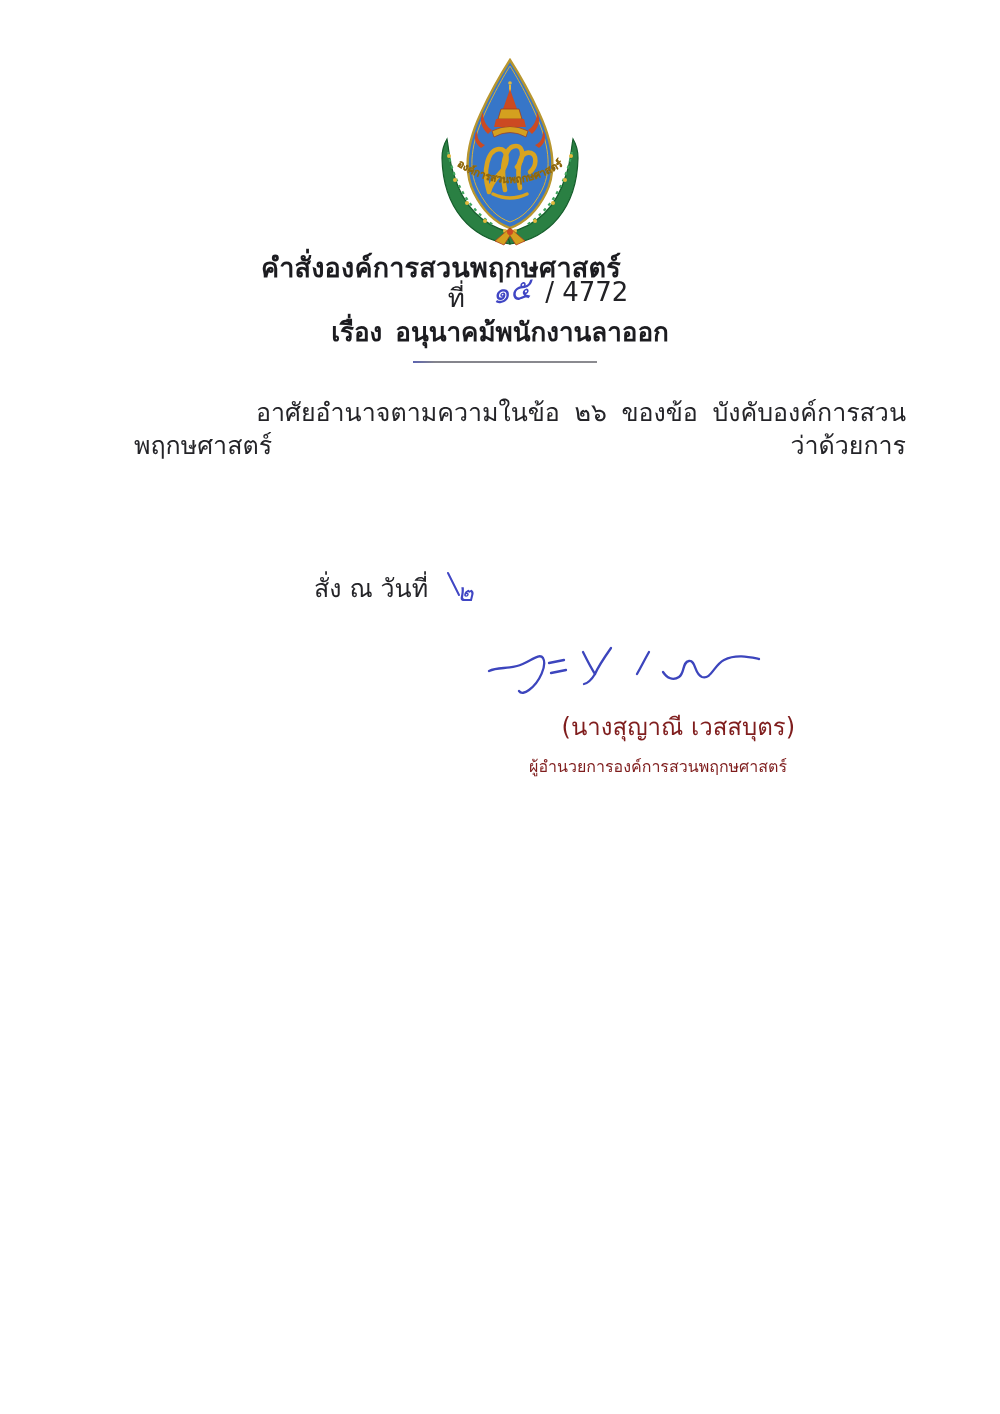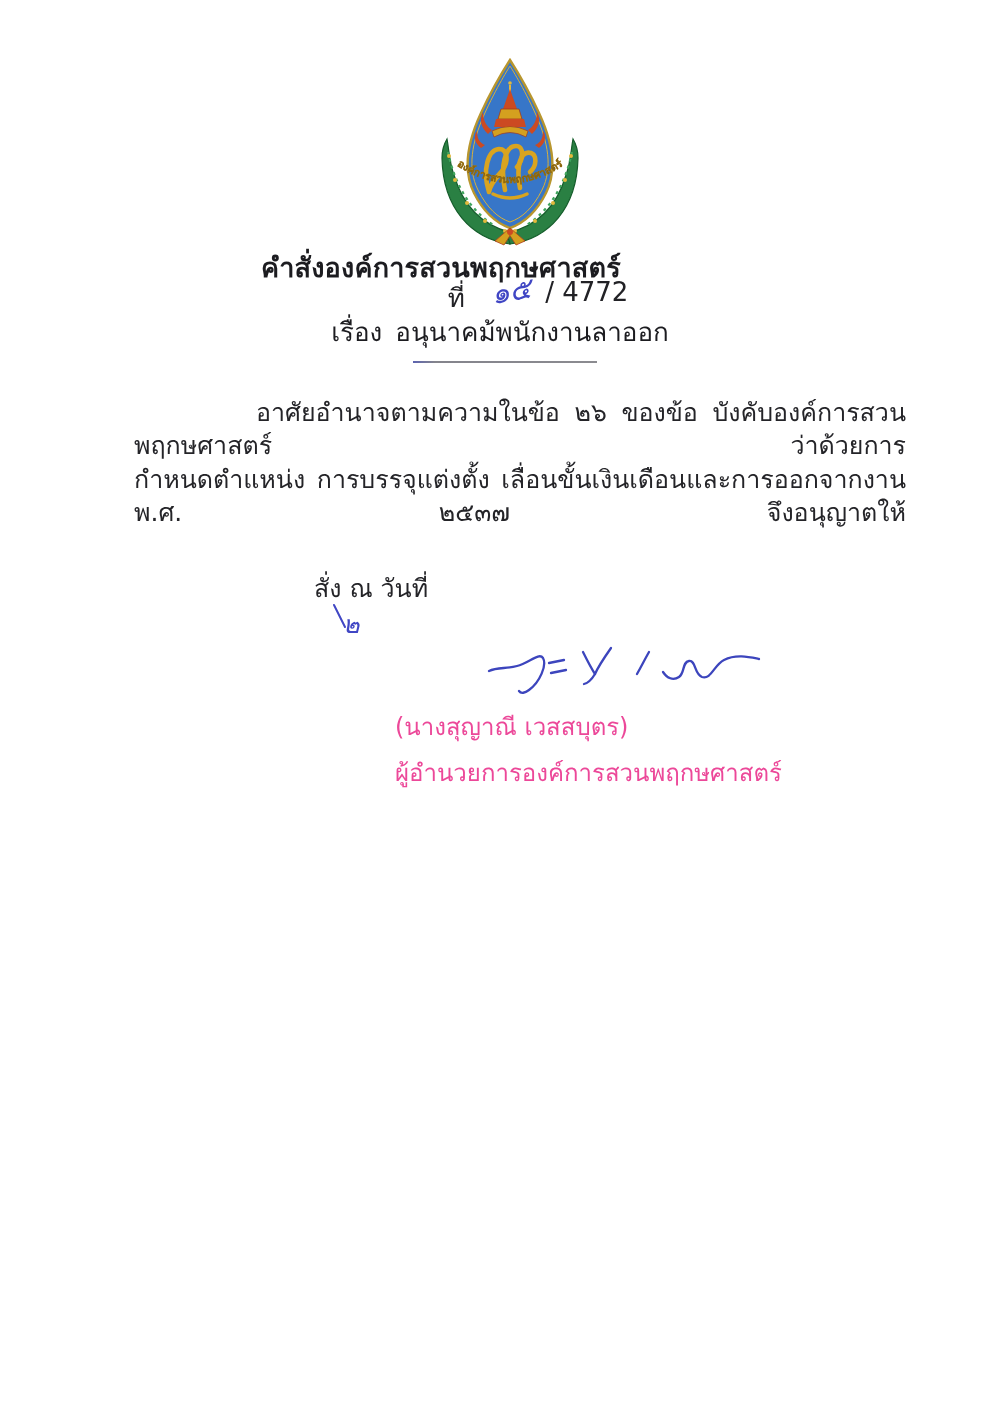--- a/index.html
+++ b/index.html
@@ -14,37 +14,37 @@
   
   .title-line1{left:0;top:246px;width:882px;text-align:center;
     font-size:27px;font-weight:700;color:#1c1c20;letter-spacing:.2px;}
   .title-line2{left:0;top:277px;width:1000px;display:flex;justify-content:center;
     align-items:flex-start;font-size:26px;color:#222226;transform:translateX(38px);}
   .title-line2 .gap1{width:26px;}
   .title-line2 .gap2{width:14px;}
   .hand{color:#4046c4;font-style:italic;
     font-size:29px;display:inline-block;transform:rotate(-10deg);line-height:1;}
   .title-line3{left:0;top:311px;width:1000px;display:flex;justify-content:center;
-    gap:13px;font-size:26px;font-weight:400;color:#1c1c20;}
+    gap:13px;font-size:26px;font-weight:700;color:#1c1c20;}
   .divider{left:413px;top:361px;width:184px;height:2px;
     background:linear-gradient(to right,#5c63b0 0%,#84848c 12%,#8b8b90 100%);}
   
   .para{left:134px;top:396px;width:772px;font-size:25px;line-height:33.4px;color:#242428;}
   .para .ln{white-space:nowrap;}
   .para .just{white-space:normal;text-align:justify;text-align-last:justify;}
   .para .indent{text-indent:122px;}
   
-  .order-row{left:314px;top:568px;display:flex;align-items:flex-start;
-    font-size:25px;color:#242428;flex-direction:column;}
+  .order-row{left:314px;top:568px;display:flex;align-items:flex-end;
+    font-size:25px;color:#242428;}
   .day-mark{width:34px;height:38px;margin:-6px 26px 0 16px;}
   
   .sig{left:483px;top:643px;width:284px;height:64px;}
-  .sign-block{left:395px;top:707px;width:400px;text-align:left;color:#ec4899;}
+  .sign-block{left:395px;top:707px;width:400px;text-align:right;color:#7f1d1d;}
   .sign-name{font-size:24px;margin:0 0 7px 0;}
-  .sign-title{font-size:24px;margin:0;}
+  .sign-title{font-size:16px;margin:8px;}
 </style>
 </head>
 <body>
 
 <svg class="abs emblem" viewBox="0 0 170 196" xmlns="http://www.w3.org/2000/svg">
   <defs>
     <path id="tArc" d="M24,104 Q85,150 146,104" fill="none"></path>
   </defs>
 
   <g>
@@ -112,21 +112,20 @@
 
 <div class="abs title-line3">
   <span>เรื่อง</span>
   <span>อนุนาคม้พนักงานลาออก</span>
 </div>
 
 <div class="abs divider"></div>
 
 <div class="abs para">
   <div class="ln just indent">อาศัยอำนาจตามความในข้อ ๒๖ ของข้อ บังคับองค์การสวนพฤกษศาสตร์ ว่าด้วยการ</div>
-  <div class="ln just">กำหนดตำแหน่ง การบรรจุแต่งตั้ง เลื่อนขั้นเงินเดือนและการออกจากงาน พ.ศ. ๒๕๓๗ จึงอนุญาตให้</div>
 </div>
 
 <div class="abs order-row">
   <span>สั่ง ณ วันที่</span>
   <svg class="day-mark" viewBox="0 0 34 38" xmlns="http://www.w3.org/2000/svg">
     <path d="M4,3 L15,25" stroke="#4046c4" stroke-width="2" fill="none" stroke-linecap="round"></path>
     <text x="13" y="31" font-size="25" fill="#4046c4" font-style="italic">๒</text>
   </svg>
 </div>
 

